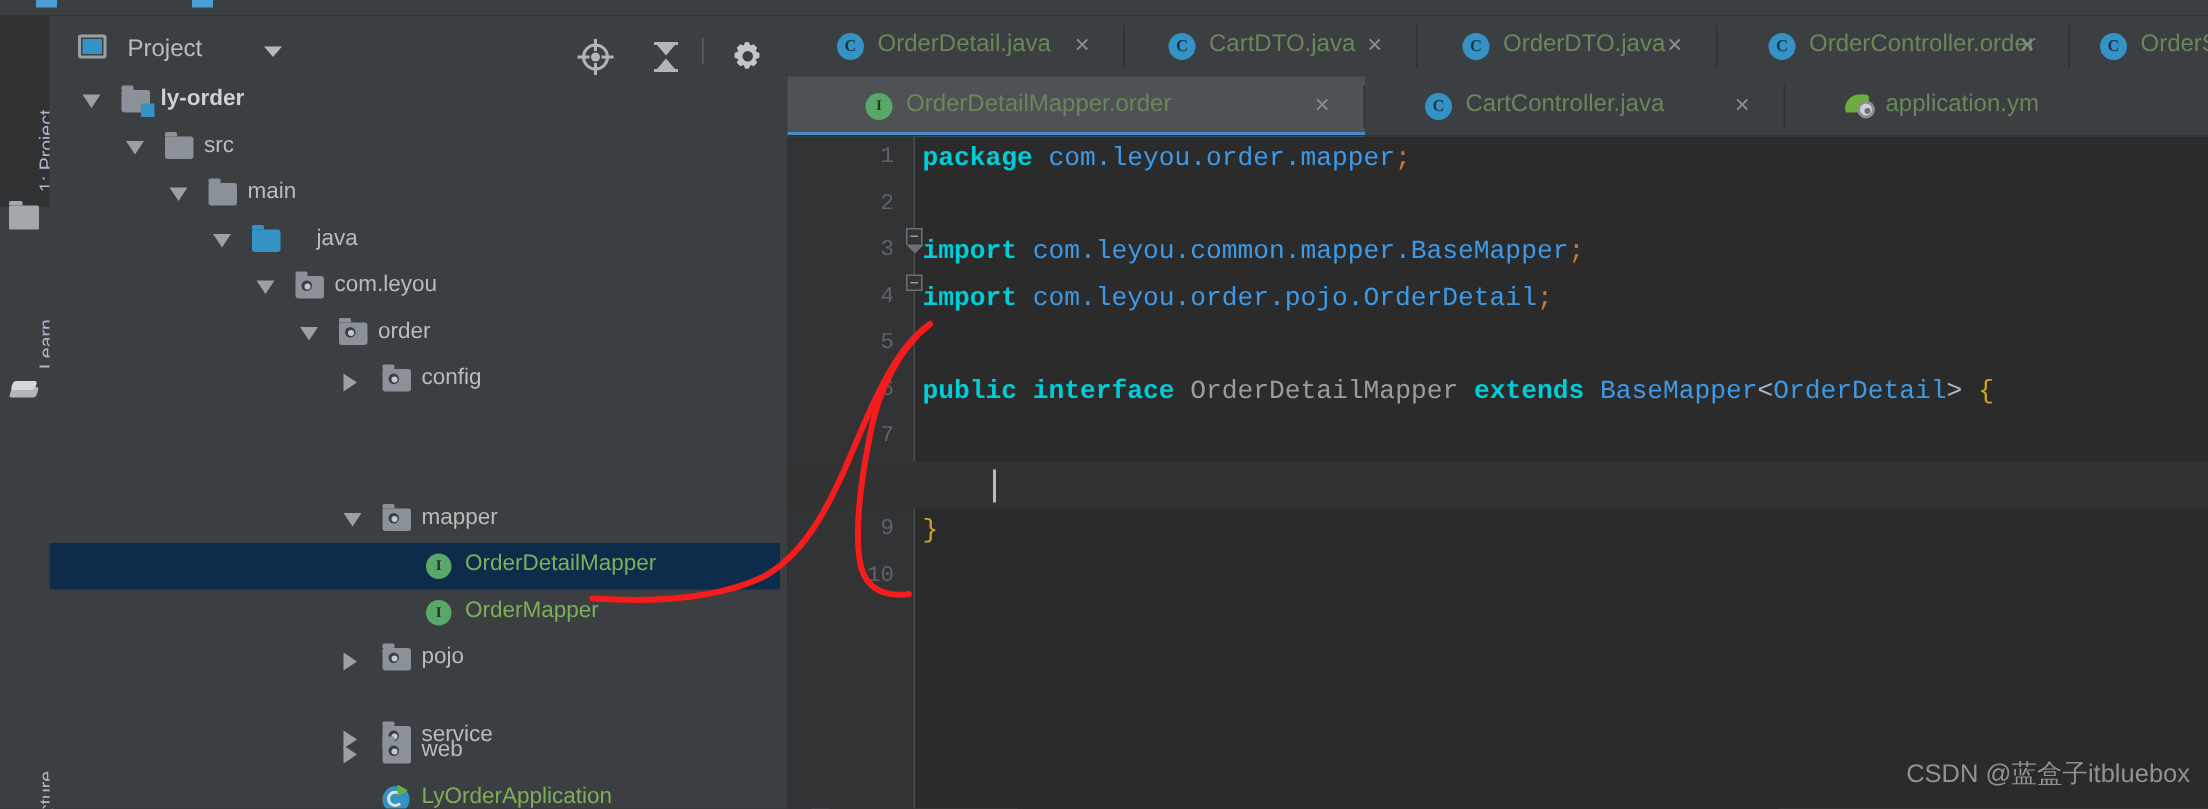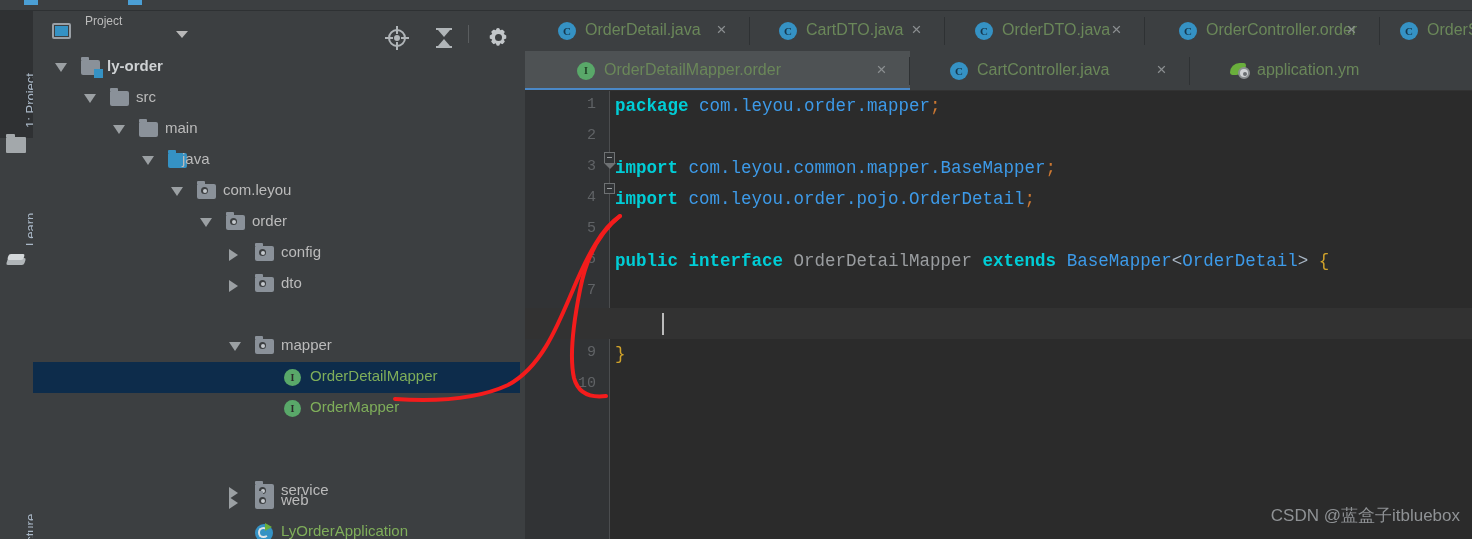--- a/index.html
+++ b/index.html
@@ -25,22 +25,22 @@
     transform-origin: 0 0;
     transform: rotate(-90deg);
   }
   .vtxt.underline-first::first-letter { text-decoration: underline; }
   .lb-icon { position:absolute; }
 
   
   .project-panel { position:absolute; left:33px; top:11px; width:492px; height:528px; background:#3c3f41; }
   .panel-header { position:absolute; left:0; top:0; width:492px; height:41px; }
   .ph-label {
-    position:absolute; left:52px; top:3px;
-    color:#bbbbbb; font-size:12px;
+    position:absolute; left:52px; top:13px;
+    color:#bbbbbb; font-size:16px;
   }
   .ph-projicon {
     position:absolute; left:19px; top:12px; width:19px; height:16px;
     background:#3c3f41; border:2px solid #9aa0a6; border-radius:2px;
   }
   .ph-projicon i { display:block; position:absolute; left:1px; top:1px; right:1px; bottom:1px; background:#3592c4; }
   .caret-down {
     position:absolute; width:0; height:0;
     border-left:6px solid transparent; border-right:6px solid transparent;
     border-top:7px solid #b8b8b8;
@@ -259,21 +259,21 @@
           <div class="label" style="left: 103px;">src</div>
         </div>
         <div class="row" style="top: 62px;">
           <div class="arrow open" style="left: 80px;"></div>
           <div class="folder" style="left: 106px;"></div>
           <div class="label" style="left: 132px;">main</div>
         </div>
         <div class="row" style="top: 93px;">
           <div class="arrow open" style="left: 109px;"></div>
           <div class="folder blue" style="left: 135px;"></div>
-          <div class="label" style="left: 149px;">java</div>
+          <div class="label" style="left: 178px;">java</div>
         </div>
         <div class="row" style="top: 124px;">
           <div class="arrow open" style="left: 138px;"></div>
           <div class="folder" style="left: 164px;">
             <div class="dot">
               <i></i>
             </div>
           </div>
           <div class="label" style="left: 190px;">com.leyou</div>
         </div>
@@ -288,45 +288,45 @@
         </div>
         <div class="row" style="top: 186px;">
           <div class="arrow closed" style="left: 196px;"></div>
           <div class="folder" style="left: 222px;">
             <div class="dot">
               <i></i>
             </div>
           </div>
           <div class="label" style="left: 248px;">config</div>
         </div>
-        <div class="row" style="top: 217px;">
-          <div class="arrow closed" style="left: 196px;"></div>
-          <div class="folder" style="left: 222px;">
-            <div class="dot">
-              <i></i>
-            </div>
-          </div>
-          <div class="label" style="left: 248px;">dto</div>
-        </div>
         <div class="row" style="top: 279px;">
           <div class="arrow open" style="left: 196px;"></div>
           <div class="folder" style="left: 222px;">
             <div class="dot">
               <i></i>
             </div>
           </div>
           <div class="label" style="left: 248px;">mapper</div>
         </div>
         <div class="row selected" style="top: 310px;">
           <div class="iface-ico" style="left: 251px;">I</div>
           <div class="label greenlite" style="left: 277px;">OrderDetailMapper</div>
         </div>
         <div class="row" style="top: 341px;">
           <div class="iface-ico" style="left: 251px;">I</div>
           <div class="label greenlite" style="left: 277px;">OrderMapper</div>
+        </div>
+        <div class="row" style="top: 372px;">
+          <div class="arrow closed" style="left: 196px;"></div>
+          <div class="folder" style="left: 222px;">
+            <div class="dot">
+              <i></i>
+            </div>
+          </div>
+          <div class="label" style="left: 248px;">pojo</div>
         </div>
         <div class="row" style="top: 424px; text-decoration: underline;">
           <div class="arrow closed" style="left: 196px;"></div>
           <div class="folder" style="left: 222px;">
             <div class="dot">
               <i></i>
             </div>
           </div>
           <div class="label" style="left: 248px;">service</div>
         </div>

